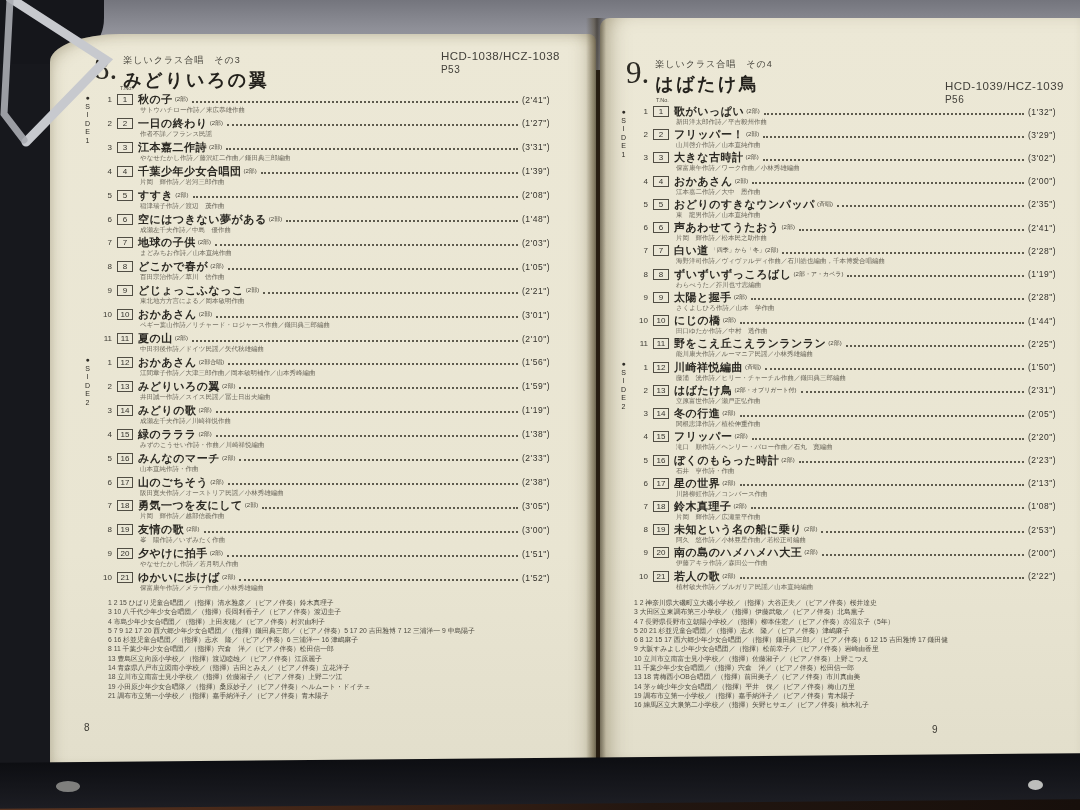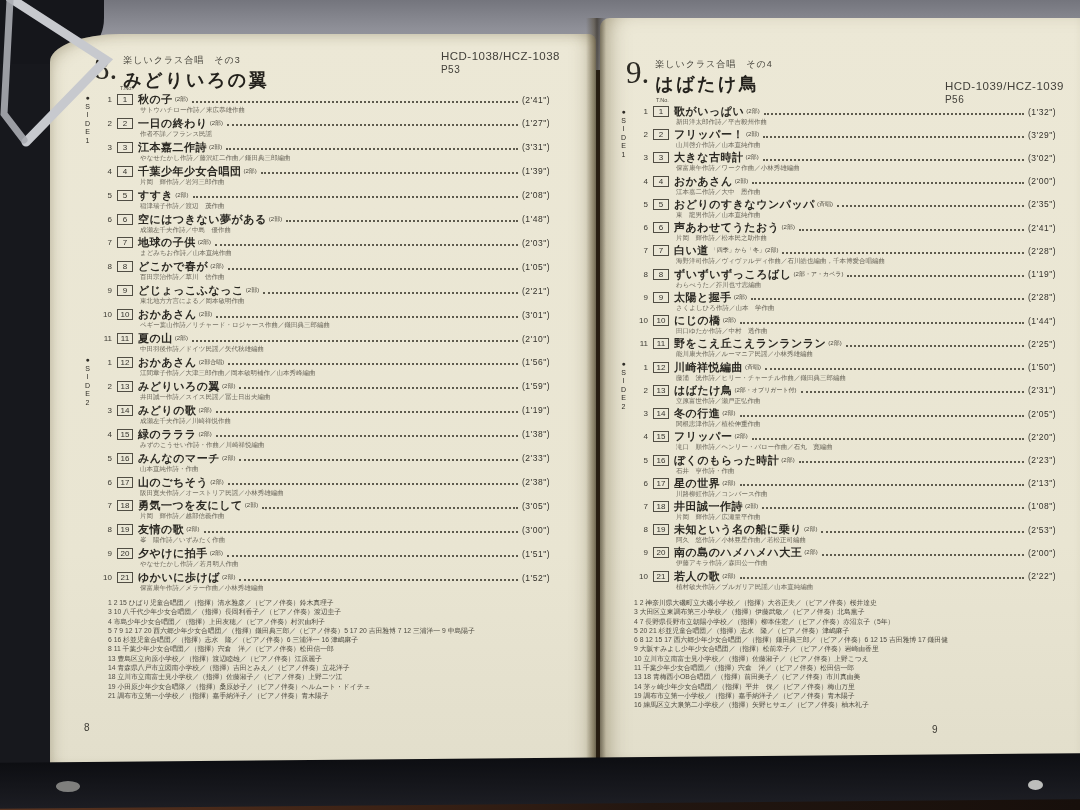--- a/index.html
+++ b/index.html
@@ -585,21 +585,21 @@
             <span class="leader"></span>
             <span class="time">(2'13")</span>
           </div>
           <div class="credit">川路柳虹作詩／コンバース作曲</div>
         </div>
 
         <div class="track">
           <div class="trow">
             <span class="sno">7</span>
             <span class="tbox">18</span>
-            <span class="ttl">井田誠一作詩</span>
+            <span class="ttl">鈴木真理子</span>
             <span class="note">(2部)</span>
             <span class="leader"></span>
             <span class="time">(1'08")</span>
           </div>
           <div class="credit">片岡　輝作詩／広瀬量平作曲</div>
         </div>
 
         <div class="track">
           <div class="trow">
             <span class="sno">8</span>

